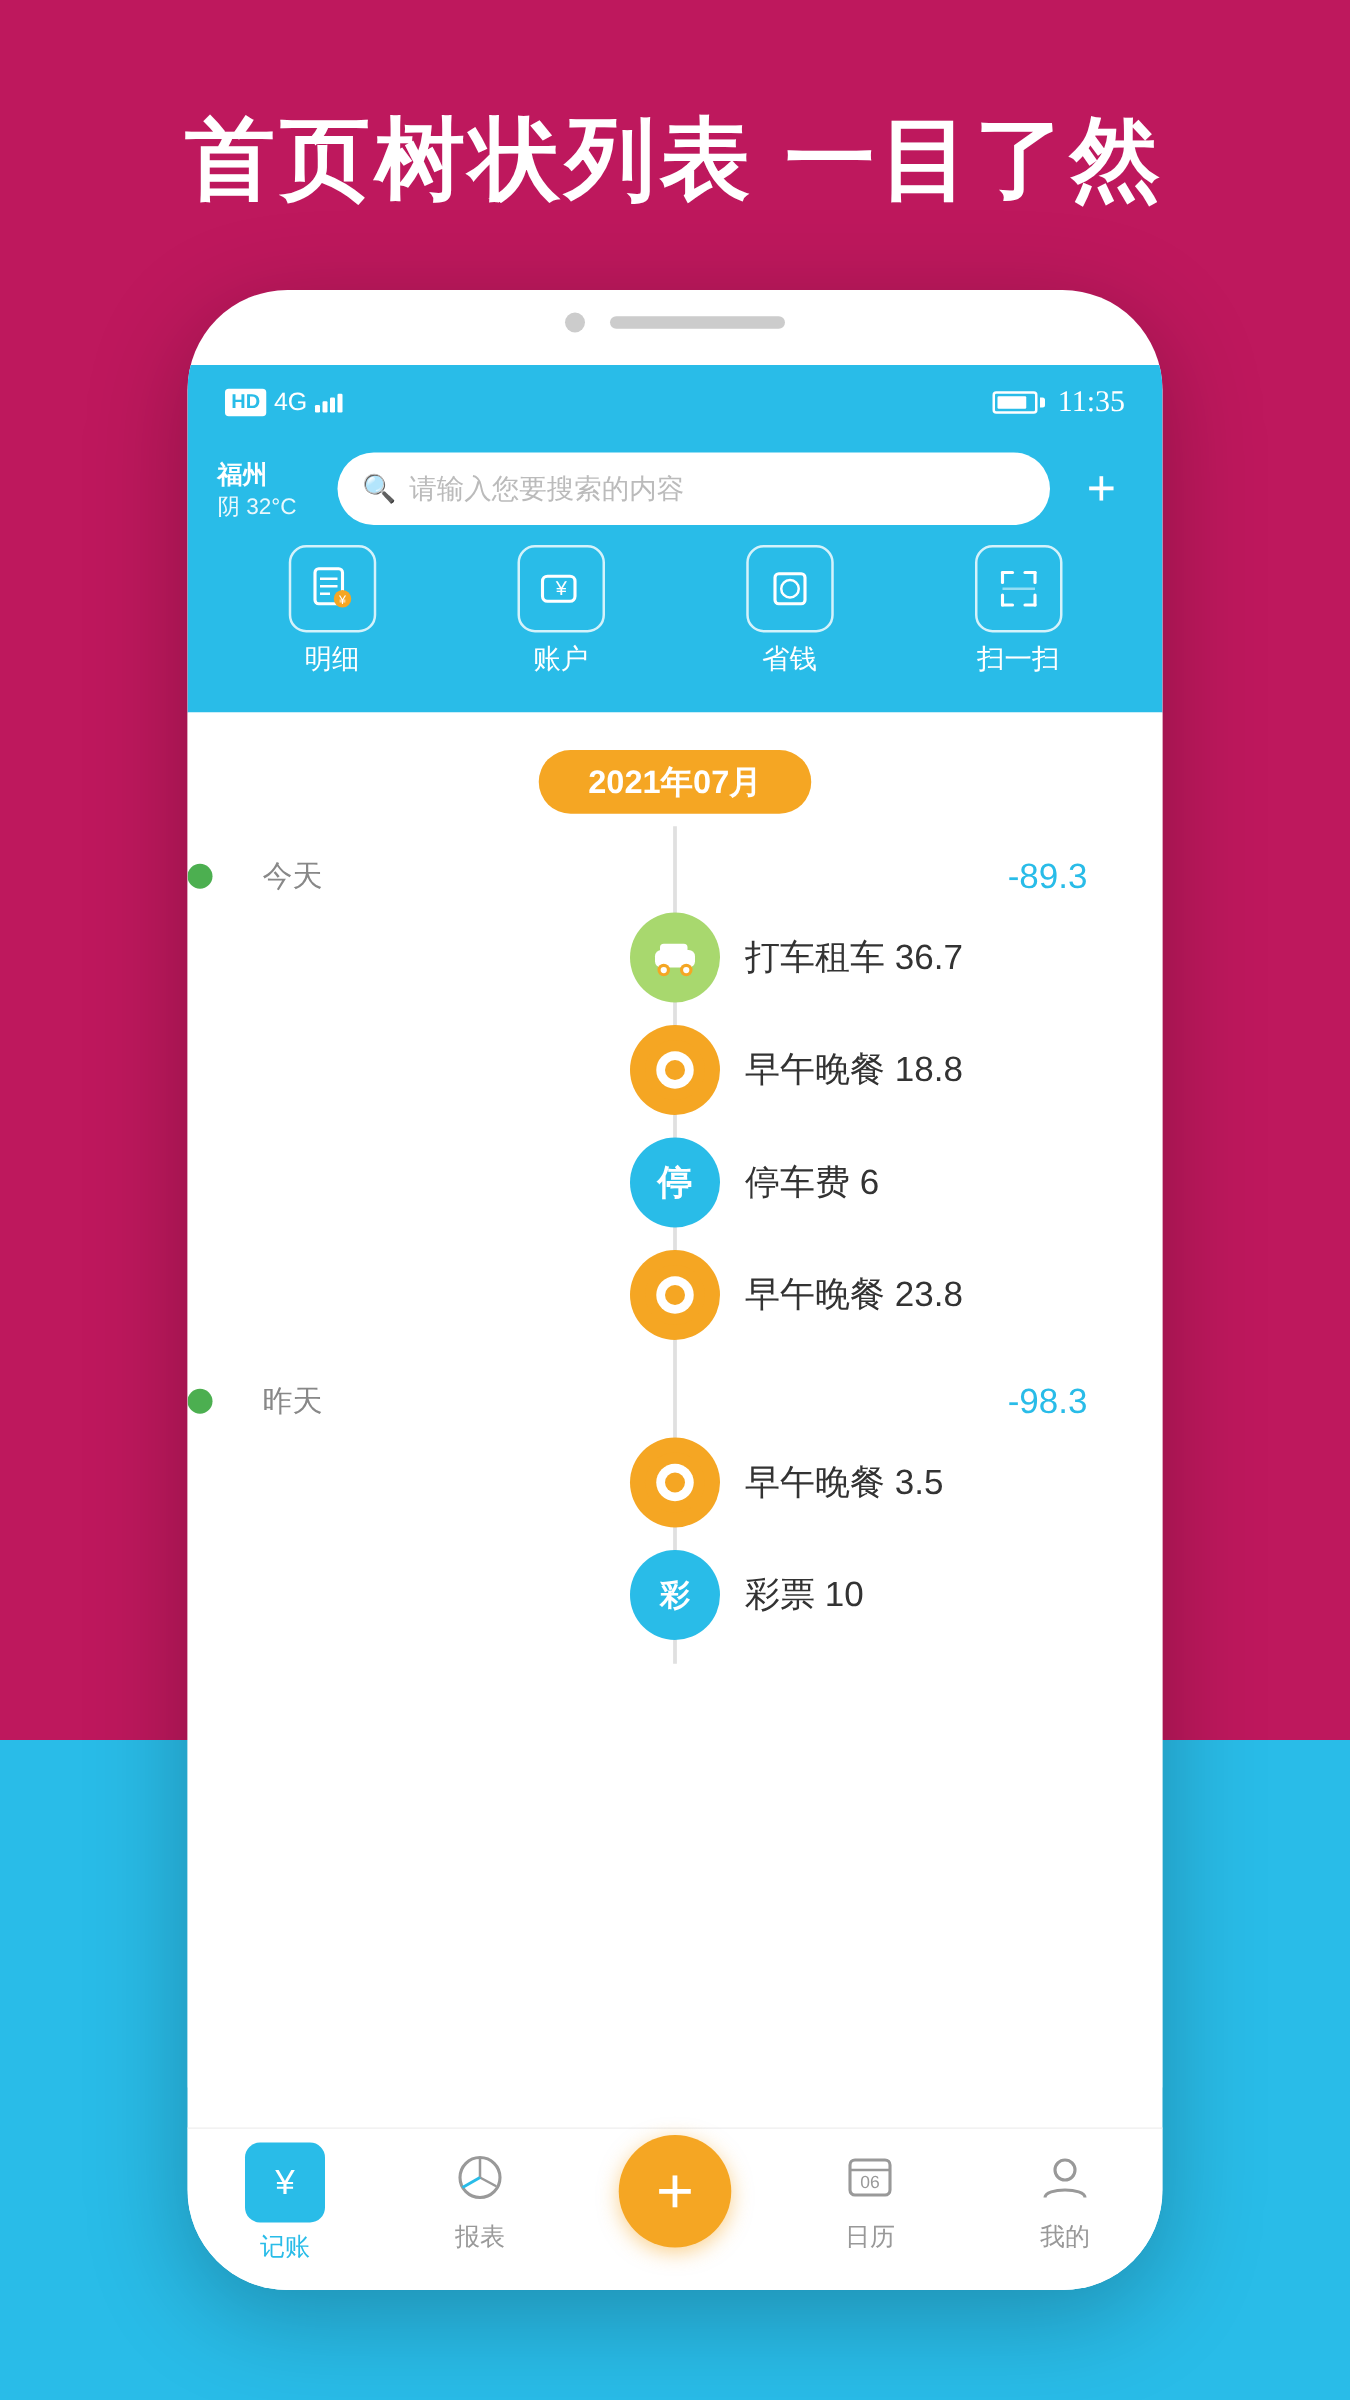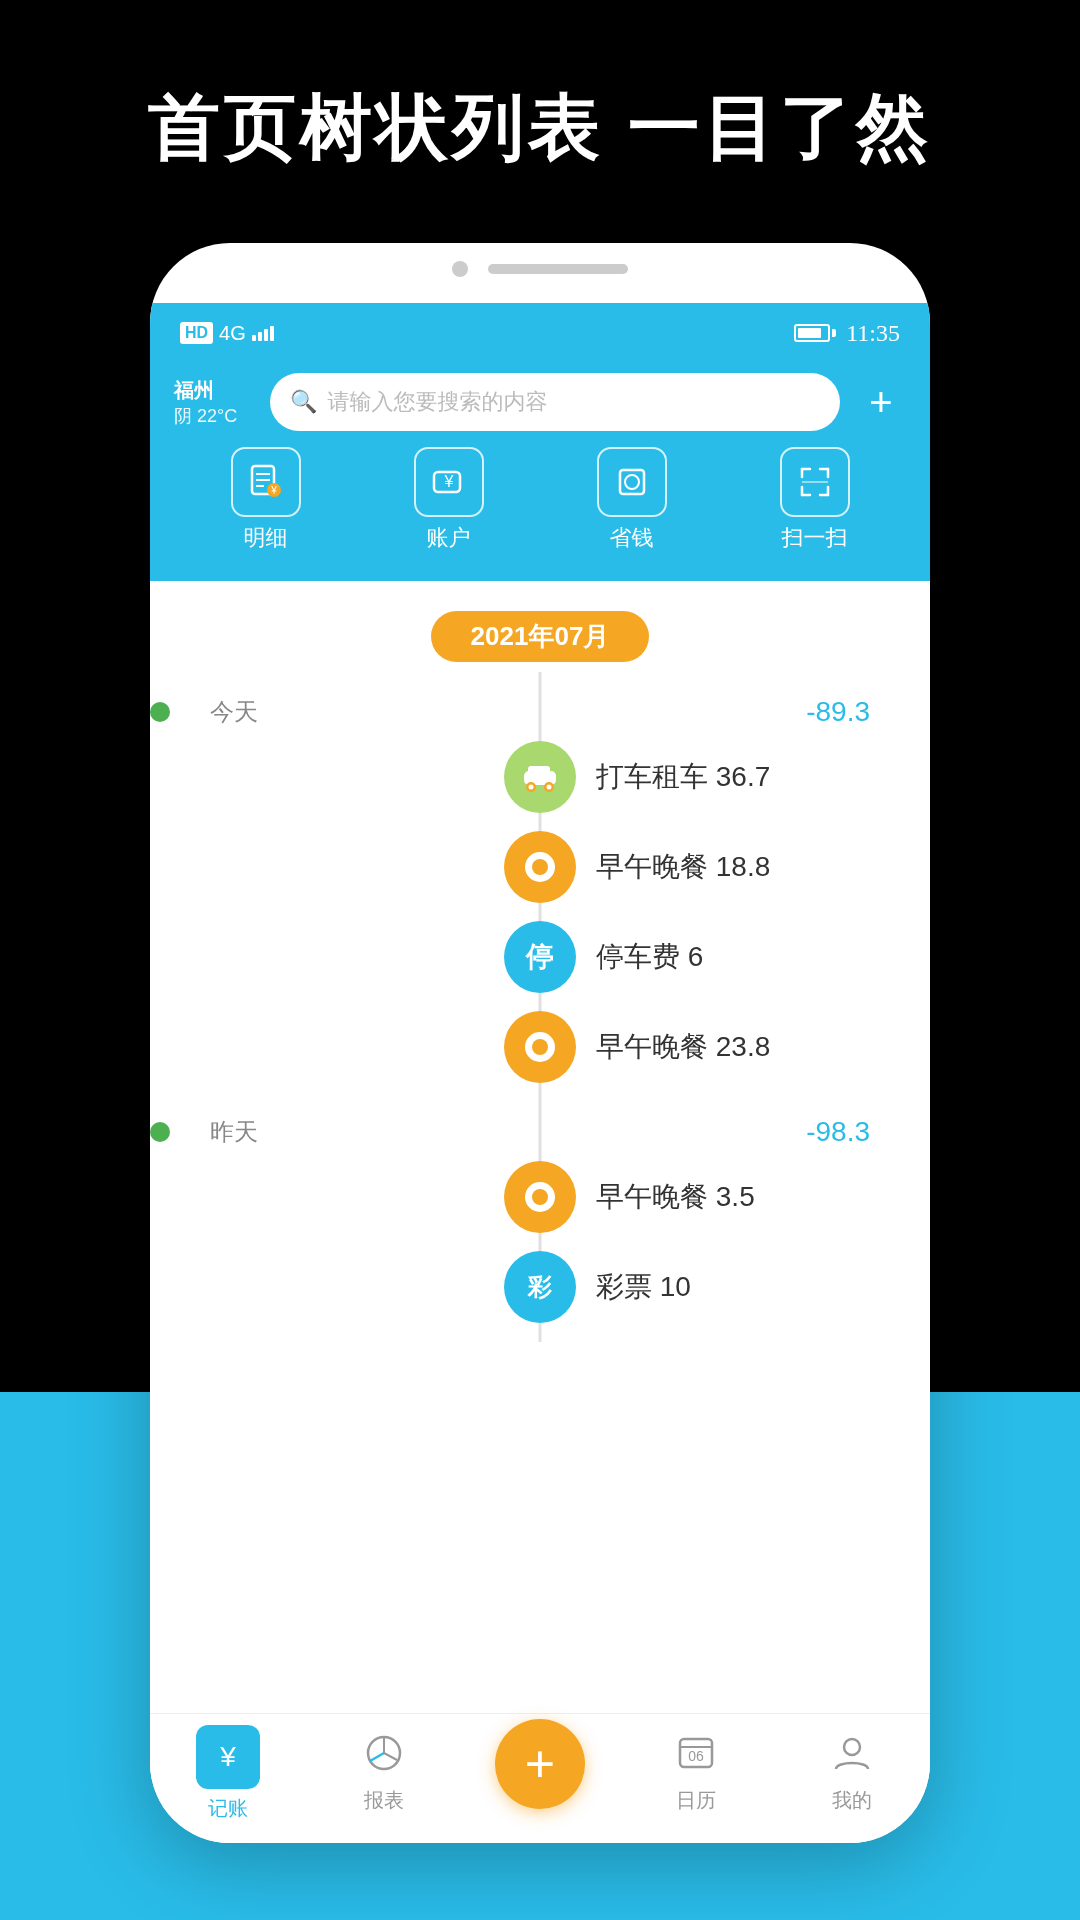--- a/index.html
+++ b/index.html
@@ -18,21 +18,21 @@
       font-size: 72px;
       font-weight: bold;
       text-align: center;
       padding-top: 80px;
       letter-spacing: 4px;
     }
 
     
     .phone-wrapper {
       position: absolute;
-      top: 243px;
+      top: 232px;
       left: 50%;
       transform: translateX(-50%);
       width: 780px;
       height: 1600px;
     }
 
     .phone-outer {
       width: 100%;
       height: 100%;
       background: white;
@@ -361,21 +361,21 @@
     }
     .signal-bar {
       width: 4px;
       background: white;
       border-radius: 1px;
     }
   </style>
 </head>
 <body>
 
-<div style="width:1080px;height:1392px;background:#000000;position:relative;">
+<div style="width:1080px;height:1392px;background:#be185d;position:relative;">
 
   <div class="page-title">首页树状列表  一目了然</div>
 
   <div class="phone-wrapper">
     <div class="phone-outer">
 
       <div class="phone-top-decoration">
         <div class="phone-camera"></div>
         <div class="phone-speaker"></div>
       </div>
@@ -399,21 +399,21 @@
             <div class="battery-tip"></div>
           </div>
           <span style="font-size:24px;font-weight:500;font-family:Liberation Serif, serif;">11:35</span>
         </div>
       </div>
 
       <div class="app-header">
         <div class="search-row">
           <div class="location-info">
             <div class="location-city">福州</div>
-            <div class="location-weather">阴 22°C</div>
+            <div class="location-weather">阴 32°C</div>
           </div>
           <div class="search-box">
             <span class="search-icon-circle">🔍</span>
             <span class="search-placeholder">请输入您要搜索的内容</span>
           </div>
           <div class="add-btn">+</div>
         </div>
 
         <div class="nav-icons-row">
           <div class="nav-icon-item">

